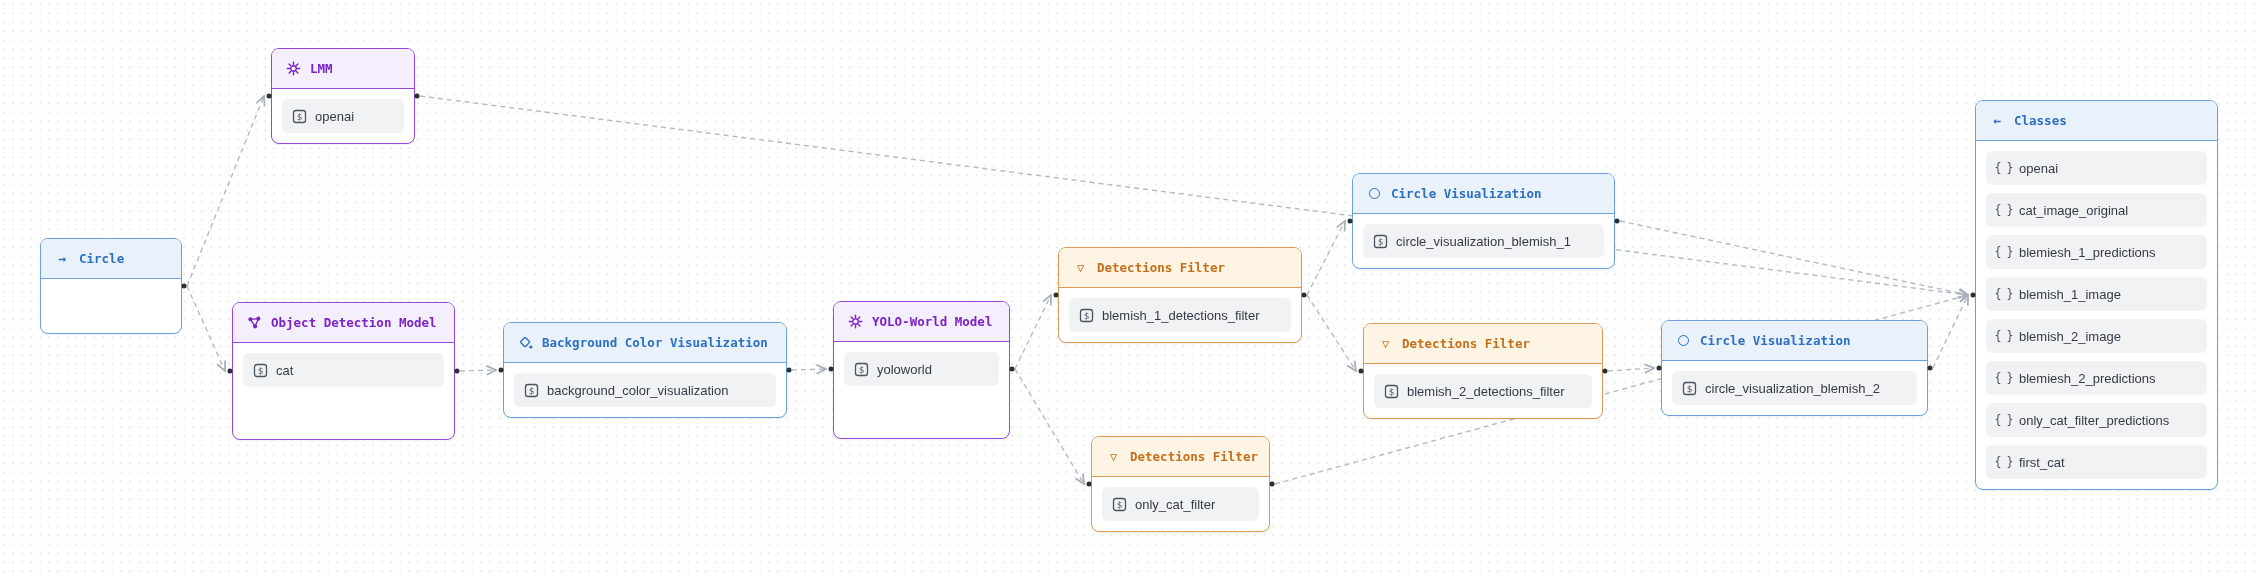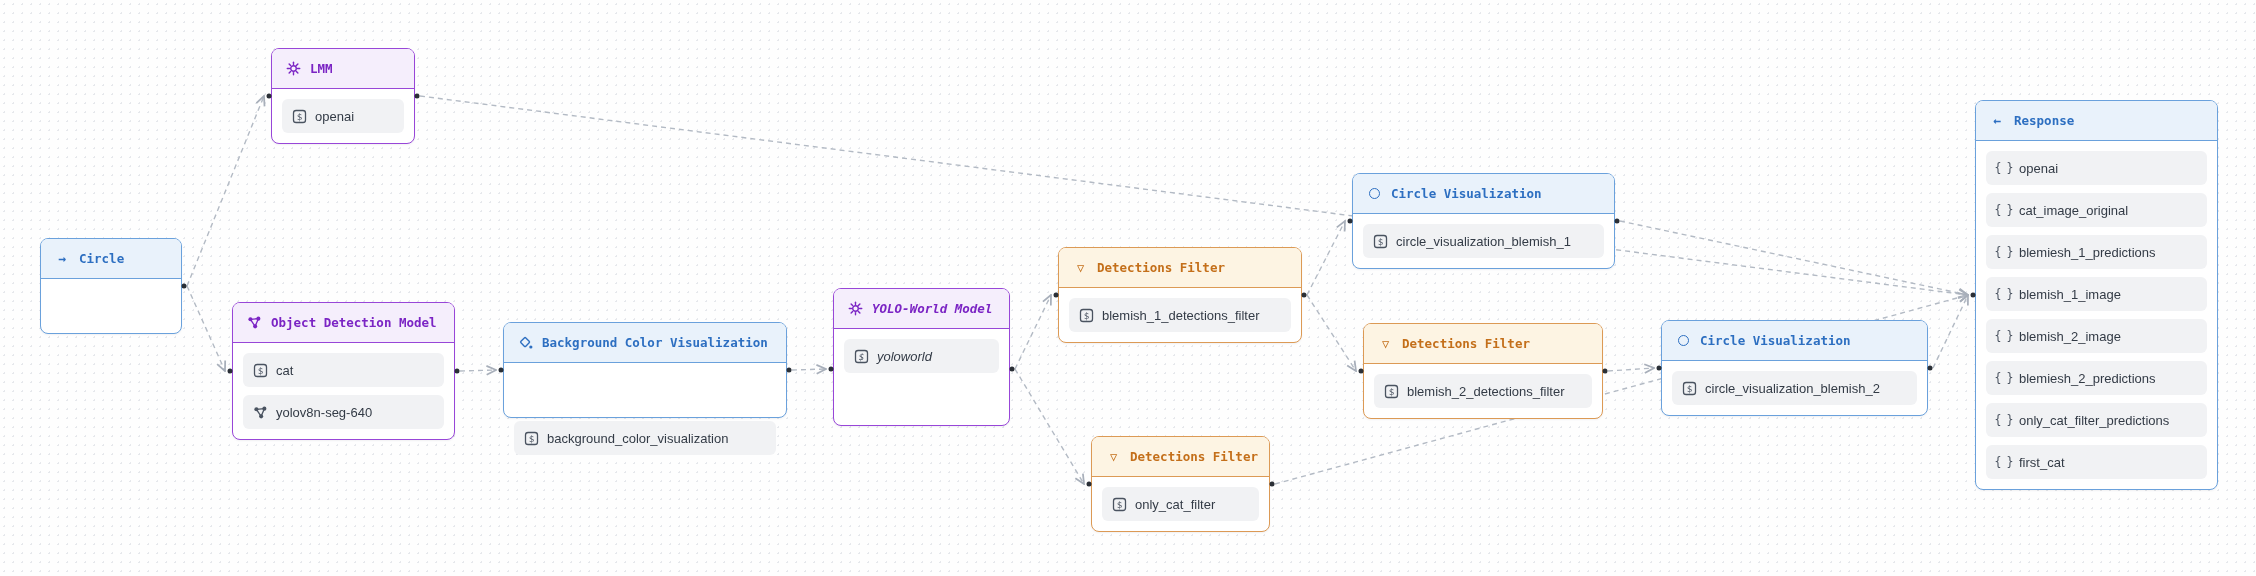--- a/index.html
+++ b/index.html
@@ -122,39 +122,24 @@
     <div class="node-body">
       <div class="item">
         <span class="iicon">
           <svg width="15" height="15" viewBox="0 0 14 14">
               <rect x="1.4" y="1.4" width="11.2" height="11.2" rx="2.4" fill="none" stroke="currentColor" stroke-width="1.2"></rect>
               <text x="7" y="10.2" text-anchor="middle" font-size="8.6" font-family="DejaVu Sans Mono, monospace" fill="currentColor">$</text>
             </svg>
         </span>
         <span>cat</span>
       </div>
-      <div class="item">
-        <span class="iicon">
-          <svg width="15" height="15" viewBox="0 0 14 14">
-              <g stroke="currentColor" stroke-width="1.2">
-                <line x1="3.2" y1="4" x2="10.6" y2="3.4"></line>
-                <line x1="10.6" y1="3.4" x2="7.6" y2="10.6"></line>
-                <line x1="3.2" y1="4" x2="7.6" y2="10.6"></line>
-              </g>
-              <circle cx="3.2" cy="4" r="1.9" fill="currentColor"></circle>
-              <circle cx="10.6" cy="3.4" r="1.9" fill="currentColor"></circle>
-              <circle cx="7.6" cy="10.6" r="1.9" fill="currentColor"></circle>
-            </svg>
-        </span>
-        <span>yolov8n-seg-640</span>
-      </div>
-    </div>
-  </div>
-
-  <div class="node" style="left: 503px; top: 322px; width: 284px; height: 96px; gap: 48px; --nb: #6aa1dc; --nhb: #e9f2fb; --nt: #2d6fc1;">
+    </div>
+  </div>
+
+  <div class="node" style="left: 503px; top: 322px; width: 284px; height: 96px; --nb: #6aa1dc; --nhb: #e9f2fb; --nt: #2d6fc1;">
     <div class="node-header">
       <span class="hicon">
         <svg width="15" height="15" viewBox="0 0 14 14">
             <rect x="3.4" y="3.4" width="6.4" height="6.4" rx="1" fill="none" stroke="currentColor" stroke-width="1.3" transform="rotate(45 6.6 6.6)"></rect>
             <circle cx="12" cy="11.2" r="1.5" fill="currentColor"></circle>
           </svg>
       </span>
       <span>Background Color Visualization</span>
     </div>
     <div class="node-body">
@@ -163,21 +148,21 @@
           <svg width="15" height="15" viewBox="0 0 14 14">
               <rect x="1.4" y="1.4" width="11.2" height="11.2" rx="2.4" fill="none" stroke="currentColor" stroke-width="1.2"></rect>
               <text x="7" y="10.2" text-anchor="middle" font-size="8.6" font-family="DejaVu Sans Mono, monospace" fill="currentColor">$</text>
             </svg>
         </span>
         <span>background_color_visualization</span>
       </div>
     </div>
   </div>
 
-  <div class="node" style="left: 833px; top: 288px; width: 177px; height: 138px; font-style: italic; --nb: #9846d8; --nhb: #f5eefc; --nt: #7b24c4;">
+  <div class="node" style="left: 833px; top: 301px; width: 177px; height: 138px; --nb: #9846d8; --nhb: #f5eefc; --nt: #7b24c4;">
     <div class="node-header">
       <span class="hicon">
         <svg width="15" height="15" viewBox="0 0 14 14">
             <circle cx="7" cy="7" r="2.6" fill="none" stroke="currentColor" stroke-width="1.3"></circle>
             <g stroke="currentColor" stroke-width="1.3" stroke-linecap="round">
               <line x1="7" y1="1.2" x2="7" y2="3.2"></line>
               <line x1="7" y1="10.8" x2="7" y2="12.8"></line>
               <line x1="1.2" y1="7" x2="3.2" y2="7"></line>
               <line x1="10.8" y1="7" x2="12.8" y2="7"></line>
               <line x1="2.9" y1="2.9" x2="4.3" y2="4.3"></line>
@@ -292,21 +277,21 @@
             </svg>
         </span>
         <span>only_cat_filter</span>
       </div>
     </div>
   </div>
 
   <div class="node" style="left: 1975px; top: 100px; width: 243px; height: 390px; --nb: #6aa1dc; --nhb: #e9f2fb; --nt: #2d6fc1;">
     <div class="node-header">
       <span class="hicon glyph">←</span>
-      <span>Response</span>
+      <span>Classes</span>
     </div>
     <div class="node-body">
       <div class="item">
         <span class="iicon braces">{ }</span>
         <span>openai</span>
       </div>
       <div class="item">
         <span class="iicon braces">{ }</span>
         <span>cat_image_original</span>
       </div>

